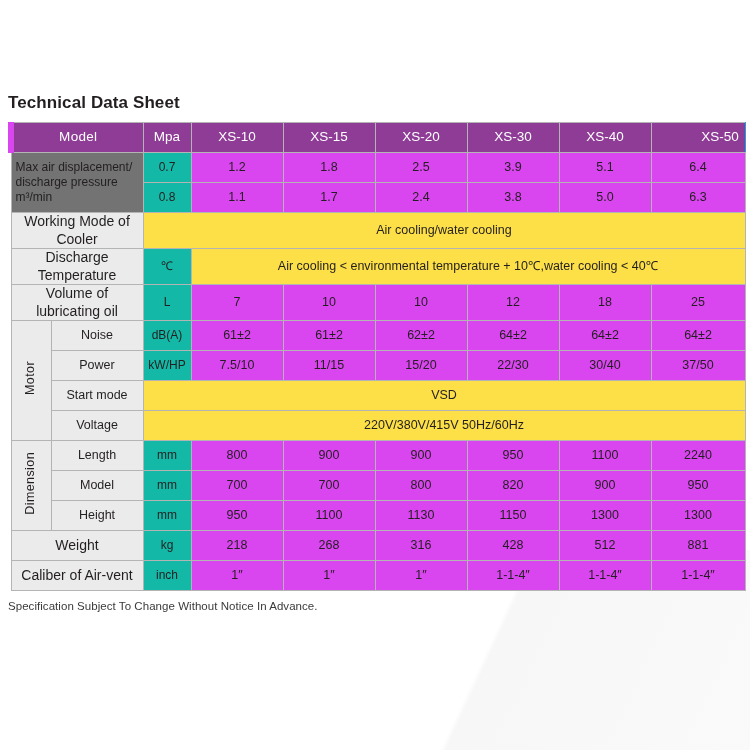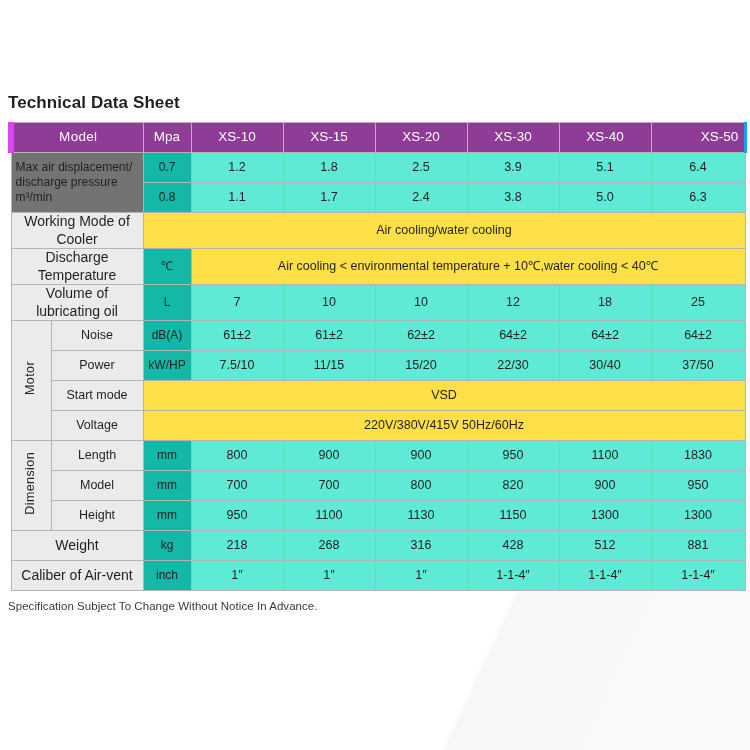--- a/index.html
+++ b/index.html
@@ -68,41 +68,41 @@
   .hdr td {
     background: #8e3c96;
     color: #ffffff;
     font-size: 13.5px;
     height: 32px;
     border-color: #8e3c96;
     border-left-color: #c municipal;
   }
   .hdr td { border-left: 1px solid #c77ccd; border-right: 1px solid #c77ccd; }
   .hdr td:first-child { border-left: 6px solid #d946ef; }
-  .hdr td:last-child { border-right: 3px solid #0ea5e9; padding-left: 48px; }
+  .hdr td:last-child { border-right: 1px solid #0ea5e9; padding-left: 48px; }
   .hdr td.hdr-model { letter-spacing: .3px; }
 
   
   td.lbl {
     background: #ebebeb;
     text-align: center;
     font-size: 14px;
   }
   td.sublbl {
     background: #ebebeb;
     text-align: left;
     padding-left: 11px;
     font-size: 12.5px;
   }
   td.unit {
     background: #14b8a6;
     font-size: 12px;
   }
   td.val {
-    background: #5eead4;
+    background: #d946ef;
   }
   td.merged {
     background: #fde047;
     font-size: 12.5px;
   }
 
   
   td.grp {
     background: #ebebeb;
     width: 40px;
@@ -251,21 +251,21 @@
       <td class="grp" rowspan="3">
         <span class="rot">Dimension</span>
       </td>
       <td class="sublbl">Length</td>
       <td class="unit">mm</td>
       <td class="val">800</td>
       <td class="val">900</td>
       <td class="val">900</td>
       <td class="val">950</td>
       <td class="val">1100</td>
-      <td class="val">1830</td>
+      <td class="val">2240</td>
     </tr>
     <tr>
       <td class="sublbl">Model</td>
       <td class="unit">mm</td>
       <td class="val">700</td>
       <td class="val">700</td>
       <td class="val">800</td>
       <td class="val">820</td>
       <td class="val">900</td>
       <td class="val">950</td>

